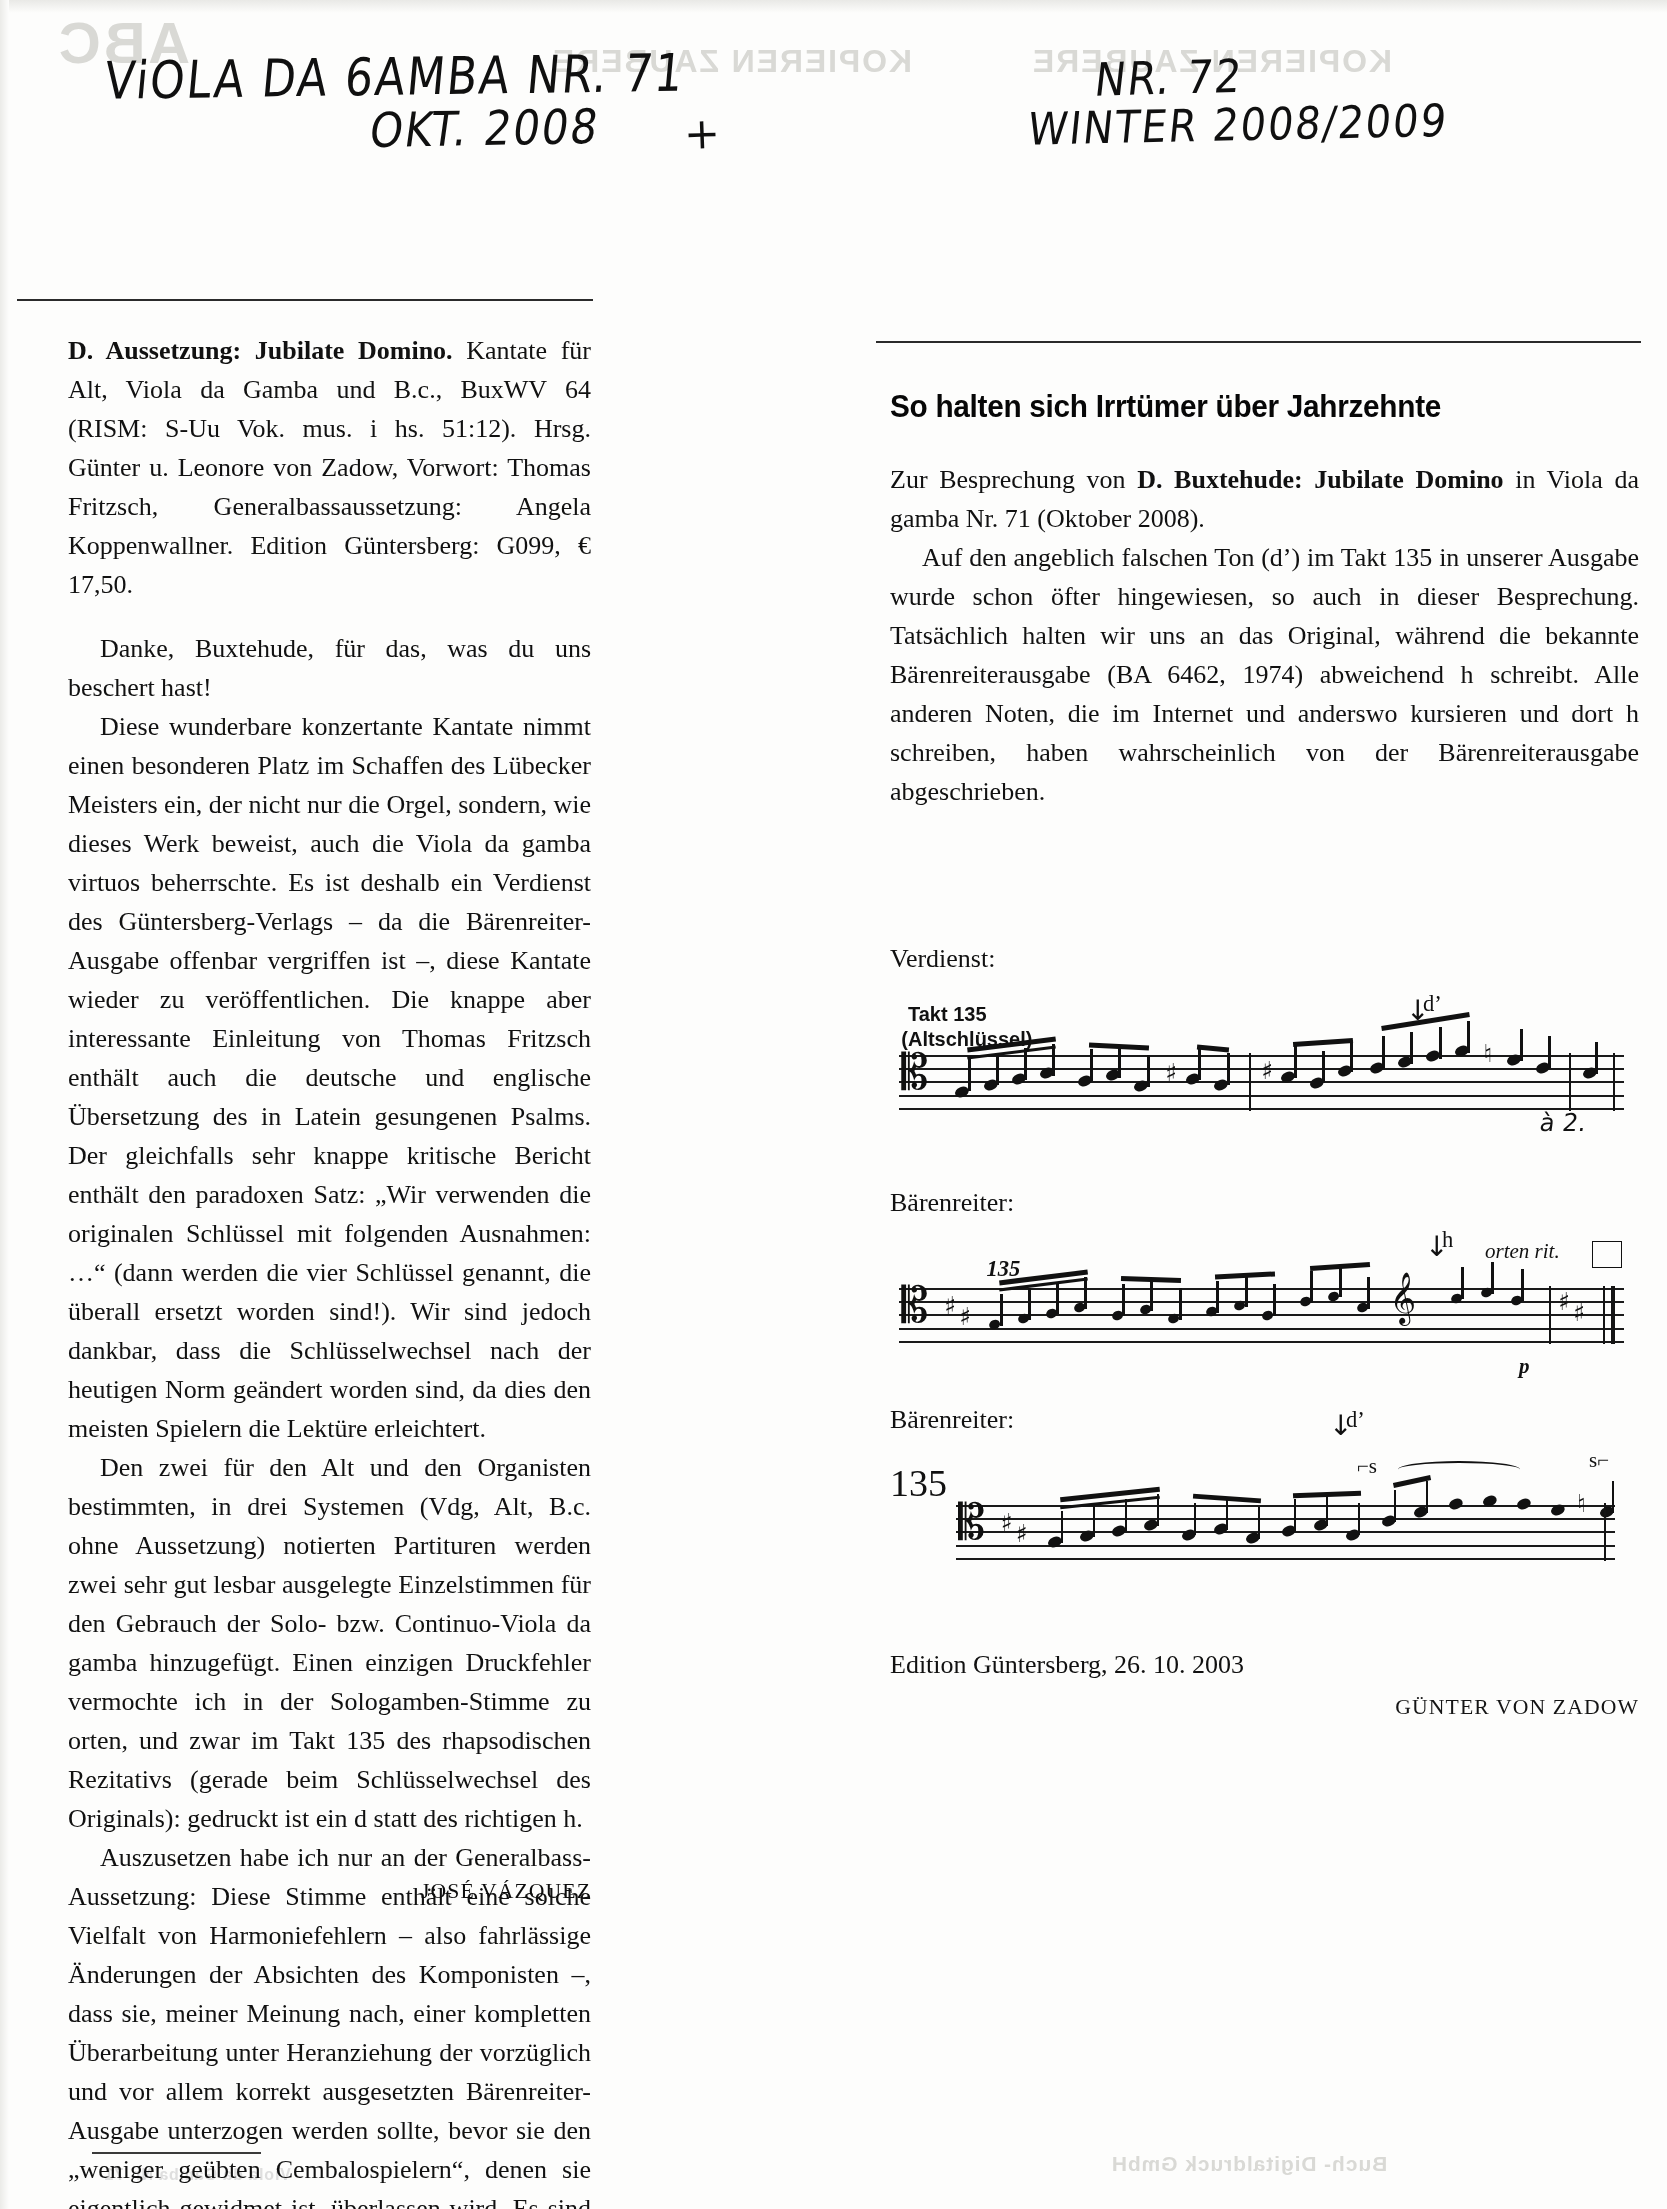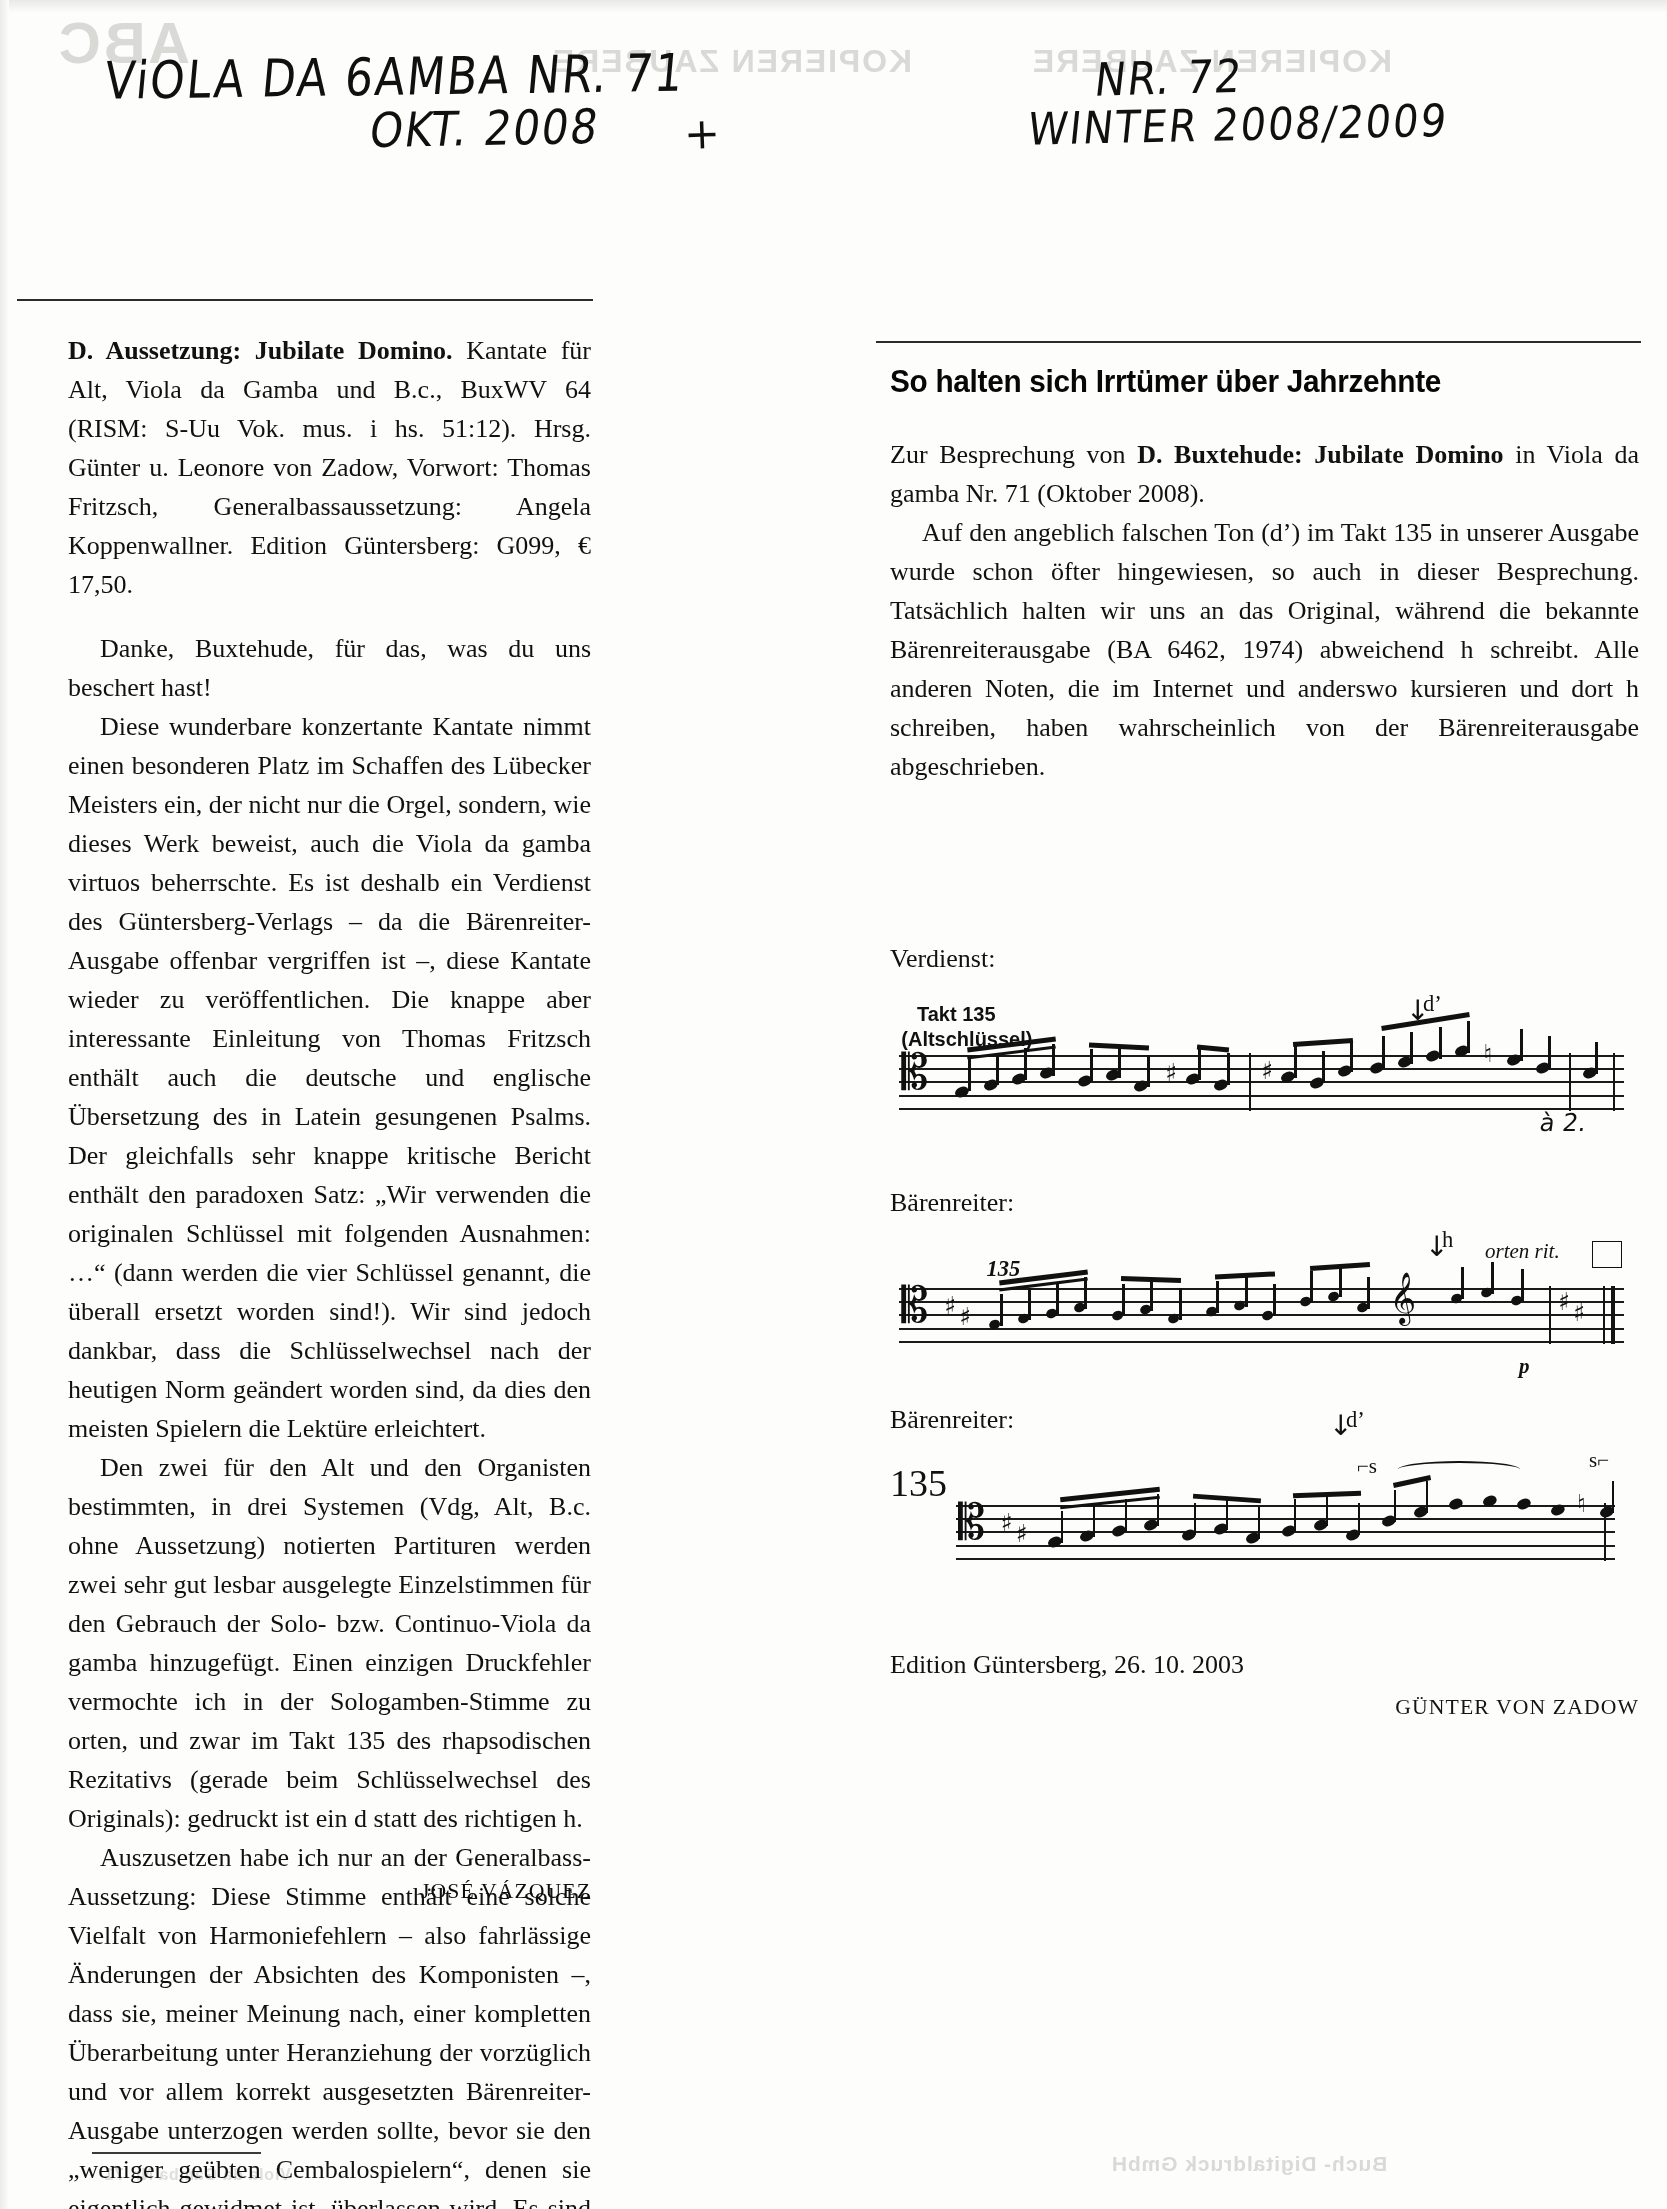--- a/index.html
+++ b/index.html
@@ -99,21 +99,21 @@
   #rule-bottom-left { left: 92px; top: 2152px; width: 169px; height: 1.9px; background:#3a3a3a; }
 
   
   #col-left {
     position: absolute;
     left: 68px; top: 331px;
     width: 523px;
   }
   #col-right {
     position: absolute;
-    left: 890px; top: 363px;
+    left: 890px; top: 388px;
     width: 749px;
   }
 
   .body-text {
     font-family: "Liberation Serif", serif;
     font-size: 26px;
     line-height: 39px;
     text-align: justify;
     text-justify: inter-word;
     hyphens: manual;
@@ -305,21 +305,21 @@
   <div id="col-right">
     <h2 id="right-heading">So halten sich Irrtümer über Jahrzehnte</h2>
 
     <p class="body-text noindent"><span>Zur Besprechung von </span><b>D. Buxtehude: Jubilate Domino</b><span> in Viola da gamba Nr. 71 (Oktober 2008).</span></p>
     <p class="body-text indent">Auf den angeblich falschen Ton (d’) im Takt 135 in unserer Ausgabe wurde schon öfter hingewiesen, so auch in dieser Besprechung. Tatsächlich halten wir uns an das Original, während die bekannte Bärenreiterausgabe (BA 6462, 1974) abweichend h schreibt. Alle anderen Noten, die im Internet und anderswo kursieren und dort h schreiben, haben wahrscheinlich von der Bärenreiterausgabe abgeschrieben.</p>
   </div>
 
   <div class="music-block" style="position:absolute; left:890px; top:942px; width:753px; height:202px;">
     <div class="label-line" style="position:absolute; left:0; top:0;">Verdienst:</div>
 
-    <div class="music-caption" style="left:27px; top:60px;">Takt 135</div>
+    <div class="music-caption" style="left:18px; top:60px;">Takt 135</div>
     <div class="music-caption" style="left:11.3px; top:85px;">(Altschlüssel)</div>
 
     <div class="arrow-mark" style="left:516px; top:55px;">↓</div>
     <div class="arrow-note" style="left:533px; top:49px;">d’</div>
 
     <div class="staff-wrap" style="position:absolute; left:9.4px; top:113px; width:725px;">
       <div class="staff-lines">
         <i></i>
           <i></i>
           <i></i>

